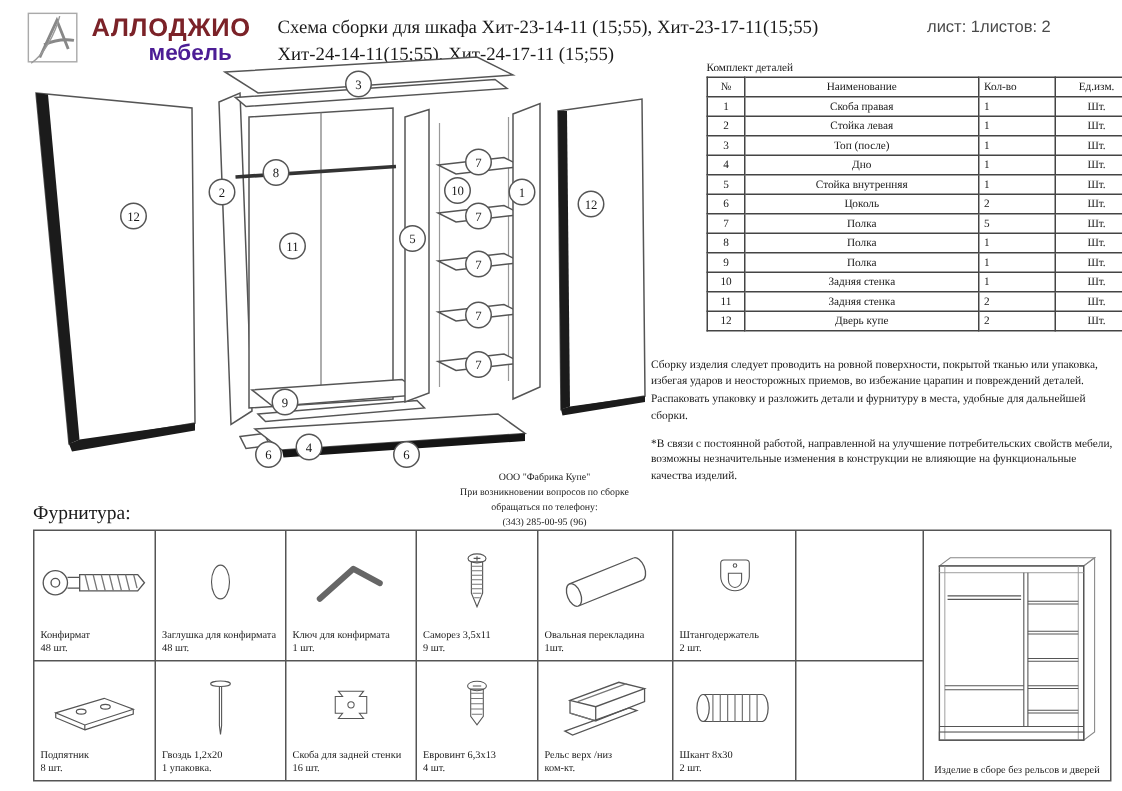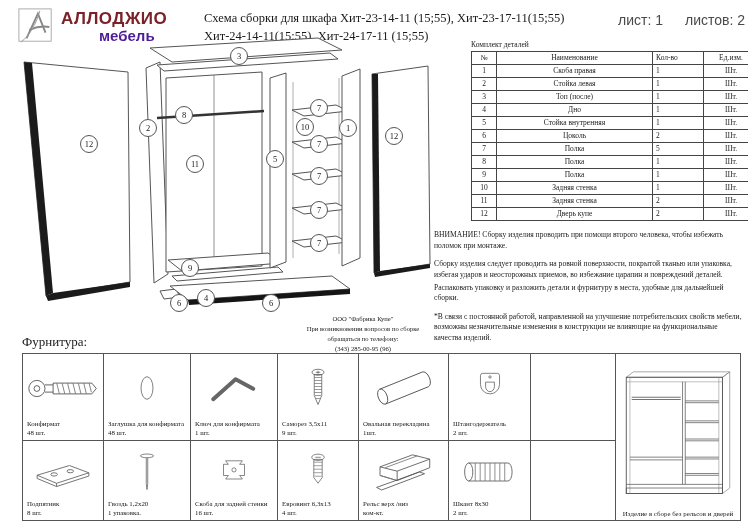--- a/index.html
+++ b/index.html
@@ -5,23 +5,23 @@
   html,body{margin:0;padding:0;}
   body{
     width:748px;height:527px;position:relative;background:#fff;overflow:hidden;
     font-family:"Liberation Serif",serif;color:#1a1a1a;
   }
   
   .logo-box{position:absolute;left:17px;top:7px;width:38px;height:38px;}
   .brand{position:absolute;left:61px;top:9px;font-family:"Liberation Sans",sans-serif;font-weight:bold;}
   .brand-name{font-size:17px;color:#7b2228;letter-spacing:.5px;}
   .brand-sub{font-size:15px;color:#4c1d95;margin-top:-2px;padding-left:38px;}
-  .title{position:absolute;left:185px;top:10px;width:410px;font-size:12.5px;line-height:1.4;margin-left:19px;}
+  .title{position:absolute;left:185px;top:10px;width:410px;font-size:12.5px;line-height:1.4;}
   .sheetinfo{position:absolute;left:618px;top:12px;font-family:"Liberation Sans",sans-serif;
-    font-size:14px;color:#4a4a4a;display:flex;gap:22px;white-space:nowrap;}
+    font-size:11px;color:#4a4a4a;display:flex;white-space:nowrap;}
   
   .diagram{position:absolute;left:0;top:36px;width:432px;height:302px;}
   .diagram svg{position:absolute;left:0;top:0;}
   .callout{position:absolute;width:16px;height:16px;border:1px solid #555;border-radius:50%;
     background:#fff;font-size:8.5px;display:flex;align-items:center;justify-content:center;
     transform:translate(-8px,-8px);z-index:3;}
   
   .parts{position:absolute;left:434px;top:40px;width:288px;padding-left:37px;}
   .parts-caption{font-size:7.5px;margin-bottom:2px;}
   .parts table{border-collapse:collapse;width:100%;}
@@ -235,21 +235,20 @@
           <td class="c0">12</td>
           <td class="c1">Дверь купе</td>
           <td class="c2">2</td>
           <td class="c3">Шт.</td>
         </tr>
       </tbody>
   </table>
 </div>
 
 <div class="notes">
-  <p>ВНИМАНИЕ! Сборку изделия проводить при помощи второго человека, чтобы избежать поломок при монтаже.</p>
   <p class="gap">Сборку изделия следует проводить на ровной поверхности, покрытой тканью или упаковка, избегая ударов и неосторожных приемов, во избежание царапин и повреждений деталей.</p>
   <p>Распаковать упаковку и разложить детали и фурнитуру в места, удобные для дальнейшей сборки.</p>
   <p class="gap">*В связи с постоянной работой, направленной на улучшение потребительских свойств мебели, возможны незначительные изменения в конструкции не влияющие на функциональные качества изделий.</p>
 </div>
 
 <div class="factory">
   <div>ООО "Фабрика Купе"</div>
   <div>При возникновении вопросов по сборке</div>
   <div>обращаться по телефону:</div>
   <div>(343) 285-00-95 (96)</div>

